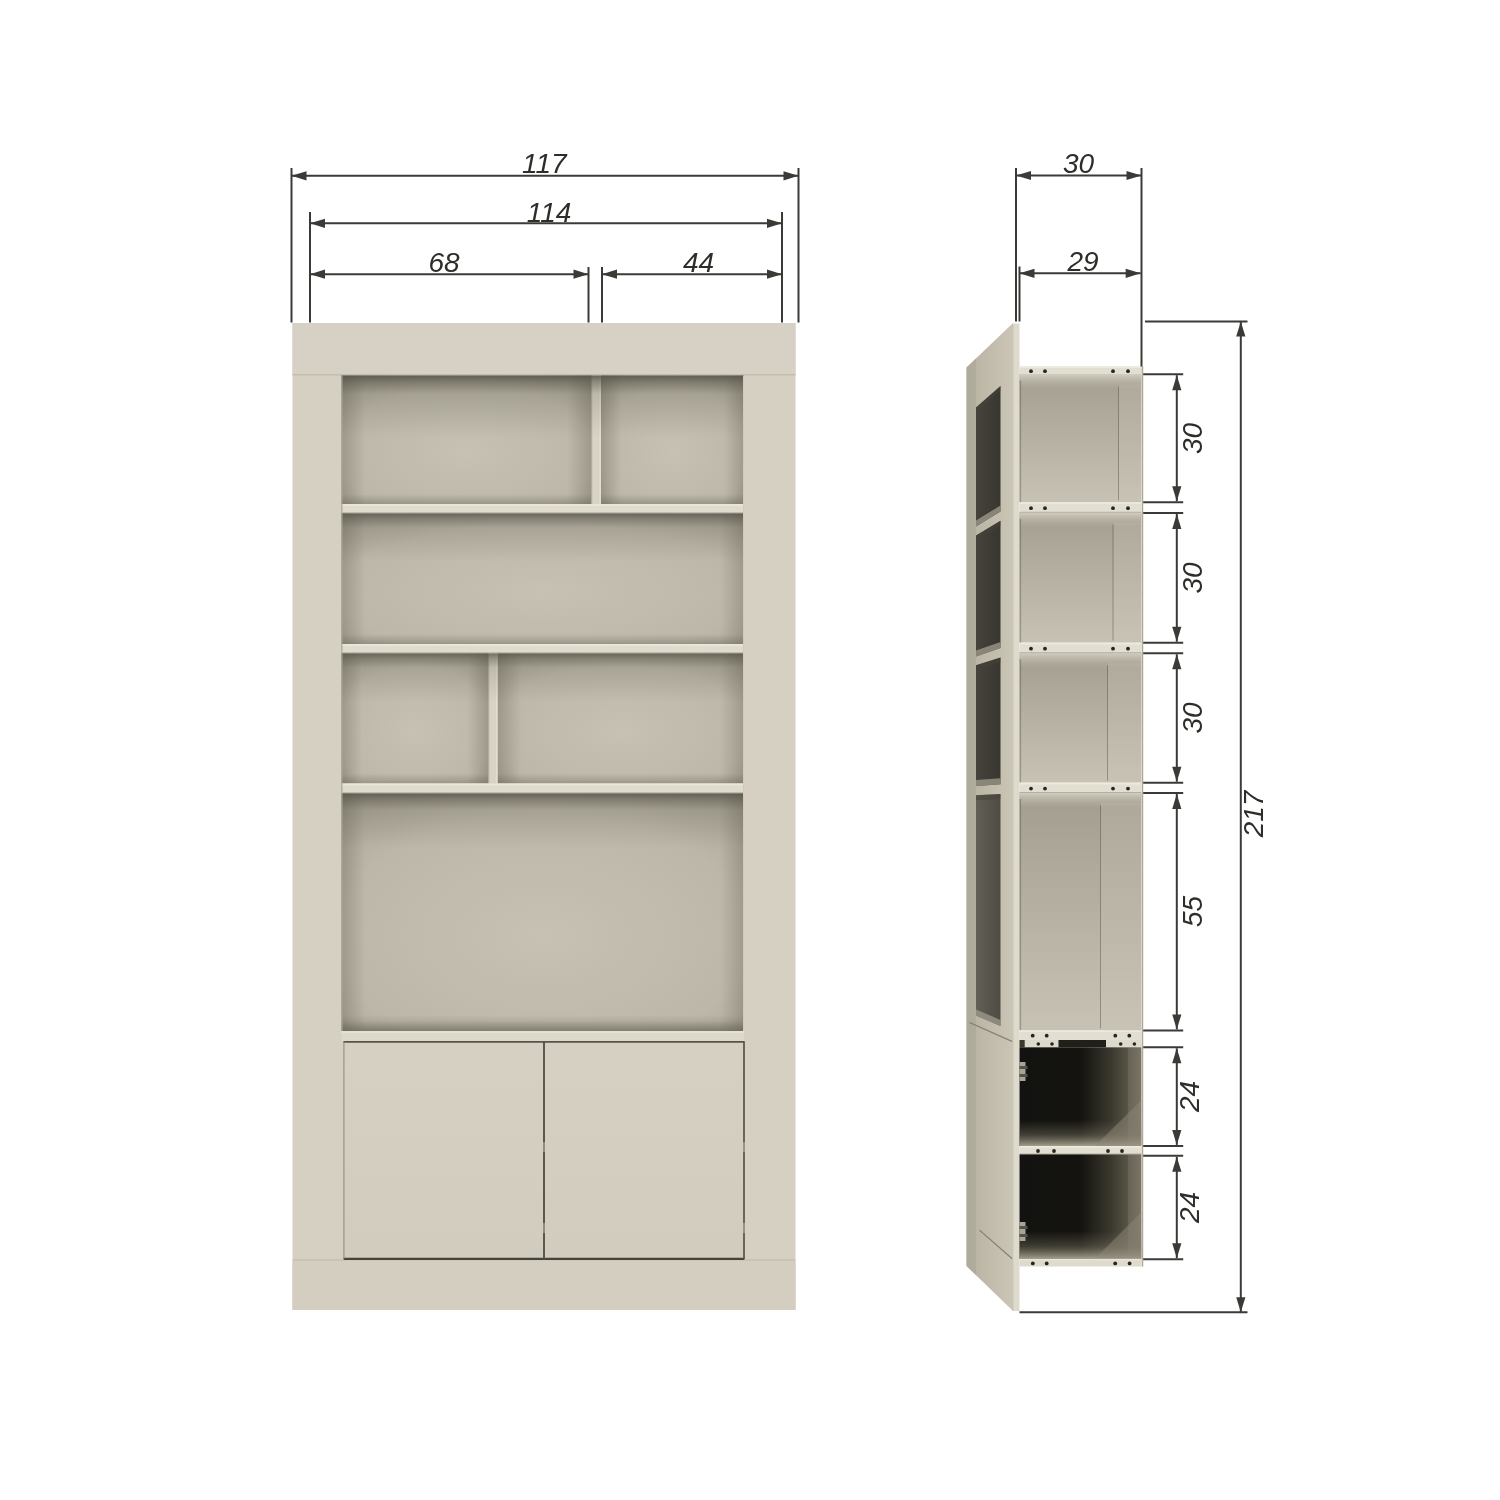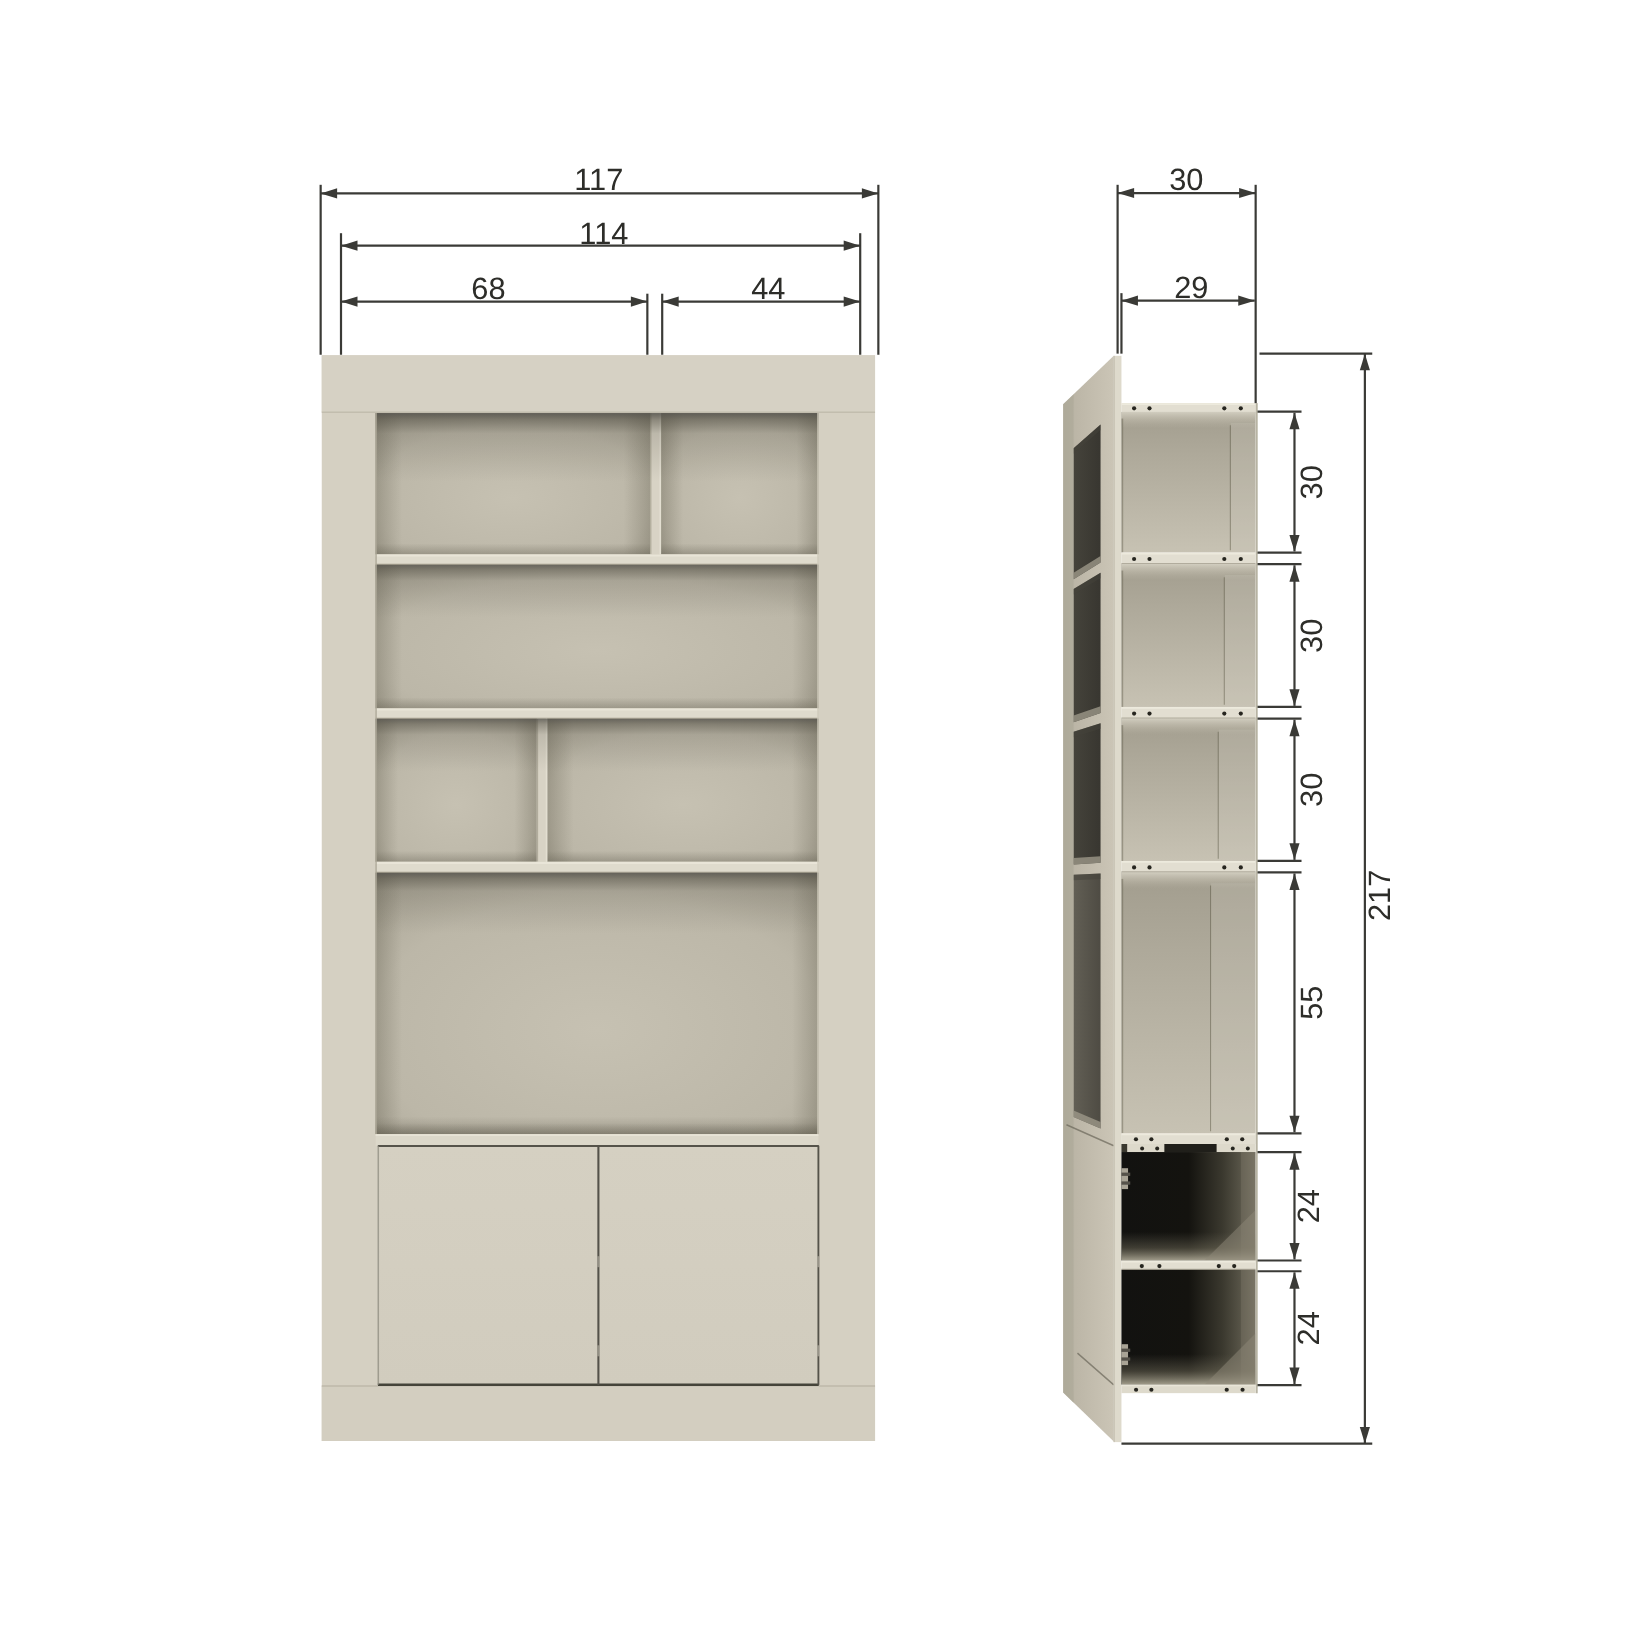--- a/index.html
+++ b/index.html
@@ -1,16 +1,16 @@
 <!DOCTYPE html>
 <html><head>
 <meta charset="utf-8">
 <style>
   html,body{margin:0;padding:0;background:#ffffff;}
-  .page{width:1500px;height:1500px;position:relative;background:#ffffff;overflow:hidden;}
+  .page{width:1500px;height:1500px;position:relative;background:#ffffff;overflow:hidden;font-style:italic;}
   svg{display:block;}
   text{font-family:"Liberation Sans", sans-serif;fill:#2d2d29;}
 </style>
 </head>
 <body>
 <div class="page">
 <svg width="1500" height="1500" viewBox="0 0 1500 1500">
 <defs>
   <radialGradient id="compBack" cx="0.5" cy="0.6" r="0.85">
     <stop offset="0" stop-color="#c6c1b2"></stop>

